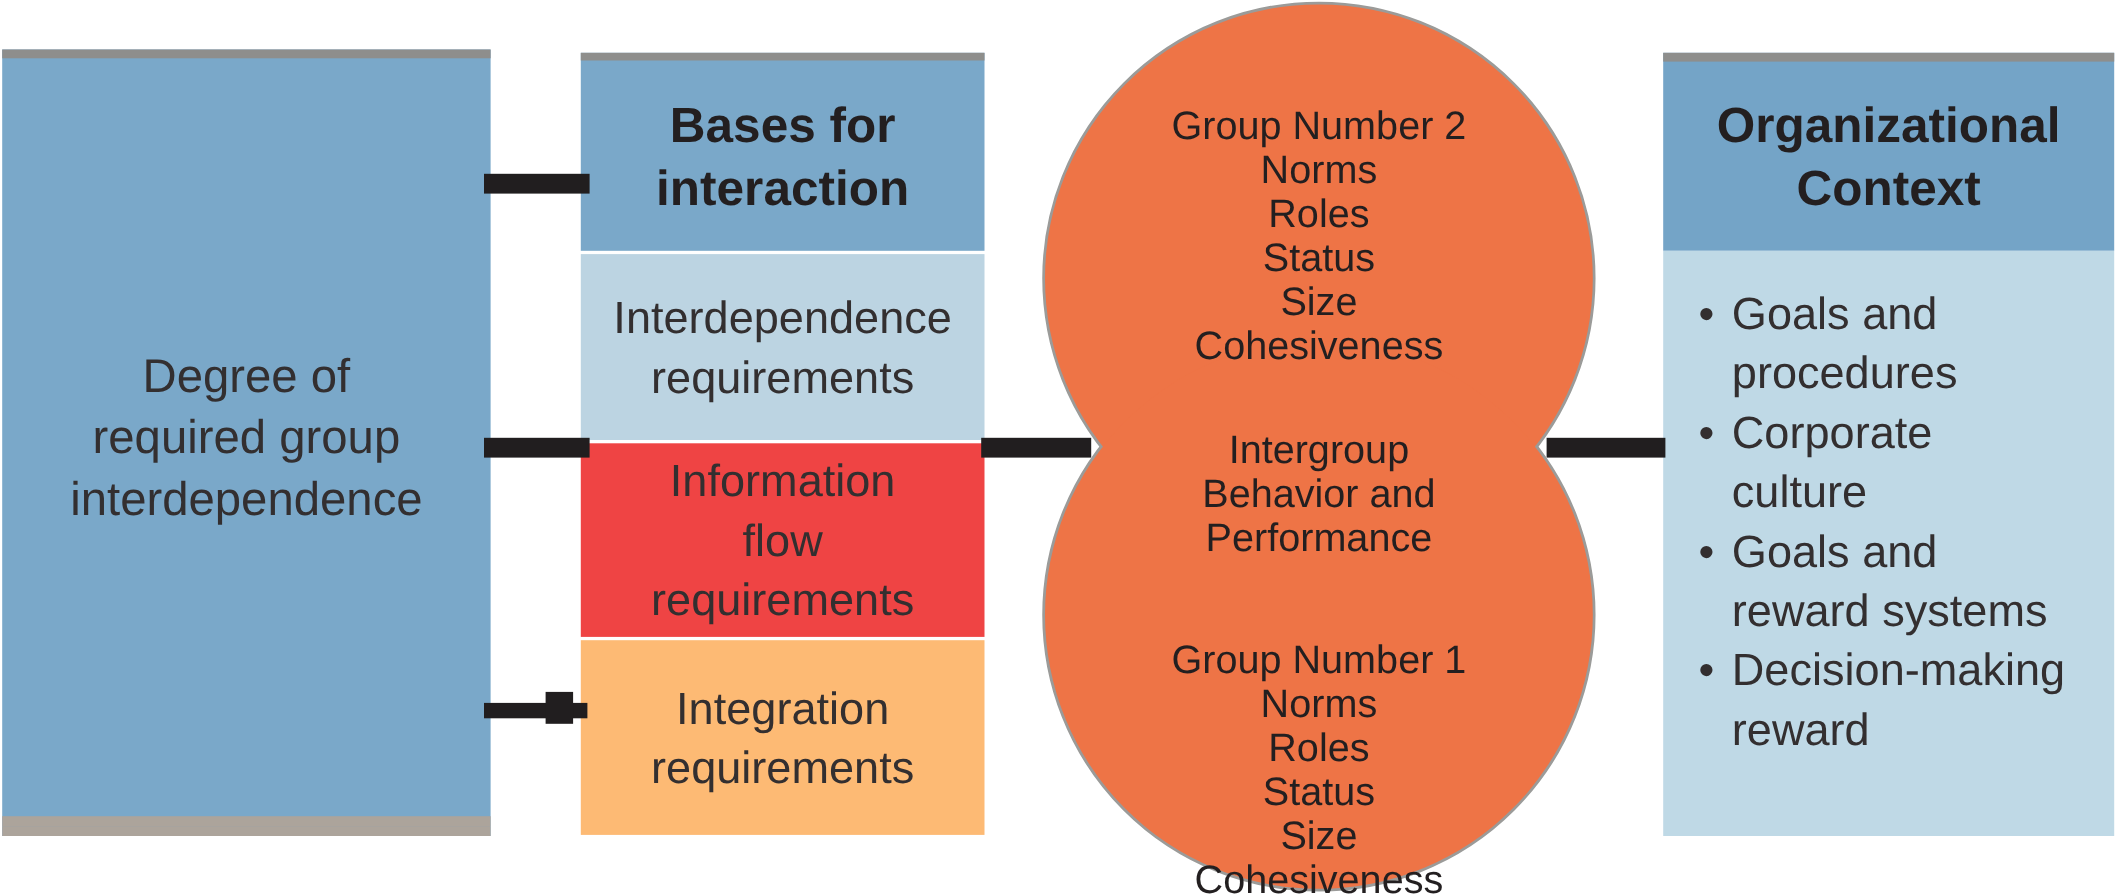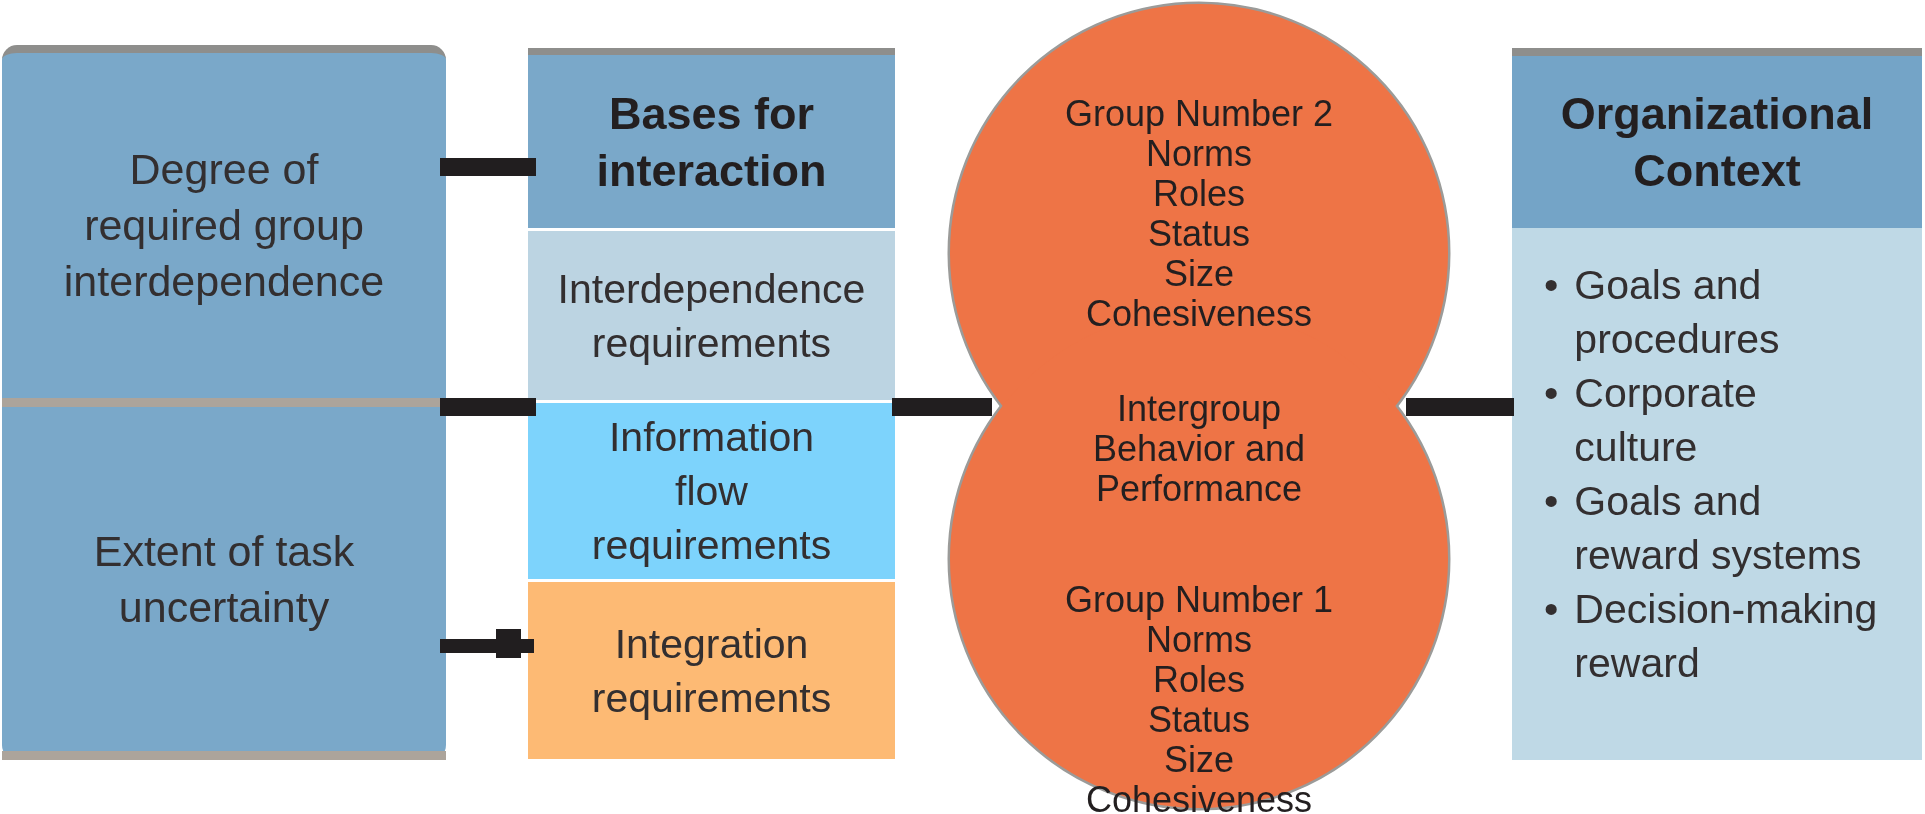--- a/index.html
+++ b/index.html
@@ -6,21 +6,21 @@
   .canvas {
     position:relative; width:1925px; height:814px; background:#ffffff;
     font-family:"Liberation Sans", sans-serif; overflow:hidden;
   }
   .pre { white-space:pre-line; }
 
   
   .left-col {
     position:absolute; left:2px; top:45px; width:444px; height:715px;
     background:#7AA8C9; border-top:8px solid #8E8E8C; box-sizing:border-box;
-    display:flex; flex-direction:column;border-radius:15px;
+    display:flex; flex-direction:column;
   }
   .left-cell {
     flex:1; display:flex; align-items:center; justify-content:center;
     text-align:center; font-size:43px; line-height:56px; color:#332F30;
   }
   .sep { flex:none; height:9px; background:#ACA49B; }
 
   
   .bases-col {
     position:absolute; left:528px; top:48px; width:367px; height:711px;
@@ -29,21 +29,21 @@
   .bases-header {
     flex:none; height:180px; background:#7AA8C9; border-top:7px solid #8E8E8C;
     box-sizing:border-box; display:flex; align-items:center; justify-content:center;
     text-align:center; font-weight:bold; font-size:45px; line-height:57px; color:#231F20;
   }
   .b-box {
     display:flex; align-items:center; justify-content:center;
     text-align:center; font-size:41px; line-height:54px; color:#332F30;
   }
   .box-1 { flex:none; height:169px; background:#BCD4E2; }
-  .box-2 { flex:none; height:176px; background:#7dd3fc; }
+  .box-2 { flex:none; height:176px; background:#ef4444; }
   .box-3 { flex:none; height:177px; background:#fdba74; }
 
   
   .org-col {
     position:absolute; left:1512px; top:48px; width:410px; height:712px;
     display:flex; flex-direction:column; box-sizing:border-box;
   }
   .org-header {
     flex:none; height:180px; background:#74A4C7; border-top:8px solid #8E8E8C;
     box-sizing:border-box; display:flex; align-items:center; justify-content:center;
@@ -78,22 +78,20 @@
 </head>
 <body>
 
 <div class="canvas">
 
   <div class="left-col">
     <div class="left-cell pre">Degree of
 required group
 interdependence</div>
     <div class="sep"></div>
-    <div class="left-cell pre">Extent of task
-uncertainty</div>
     <div class="sep"></div>
   </div>
 
   <div class="bar c1"></div>
   <div class="bar c2a"></div>
   <div class="bar c2b"></div>
   <div class="bar c2c"></div>
   <div class="bar c3"></div>
   <div class="bar c3t"></div>
 

